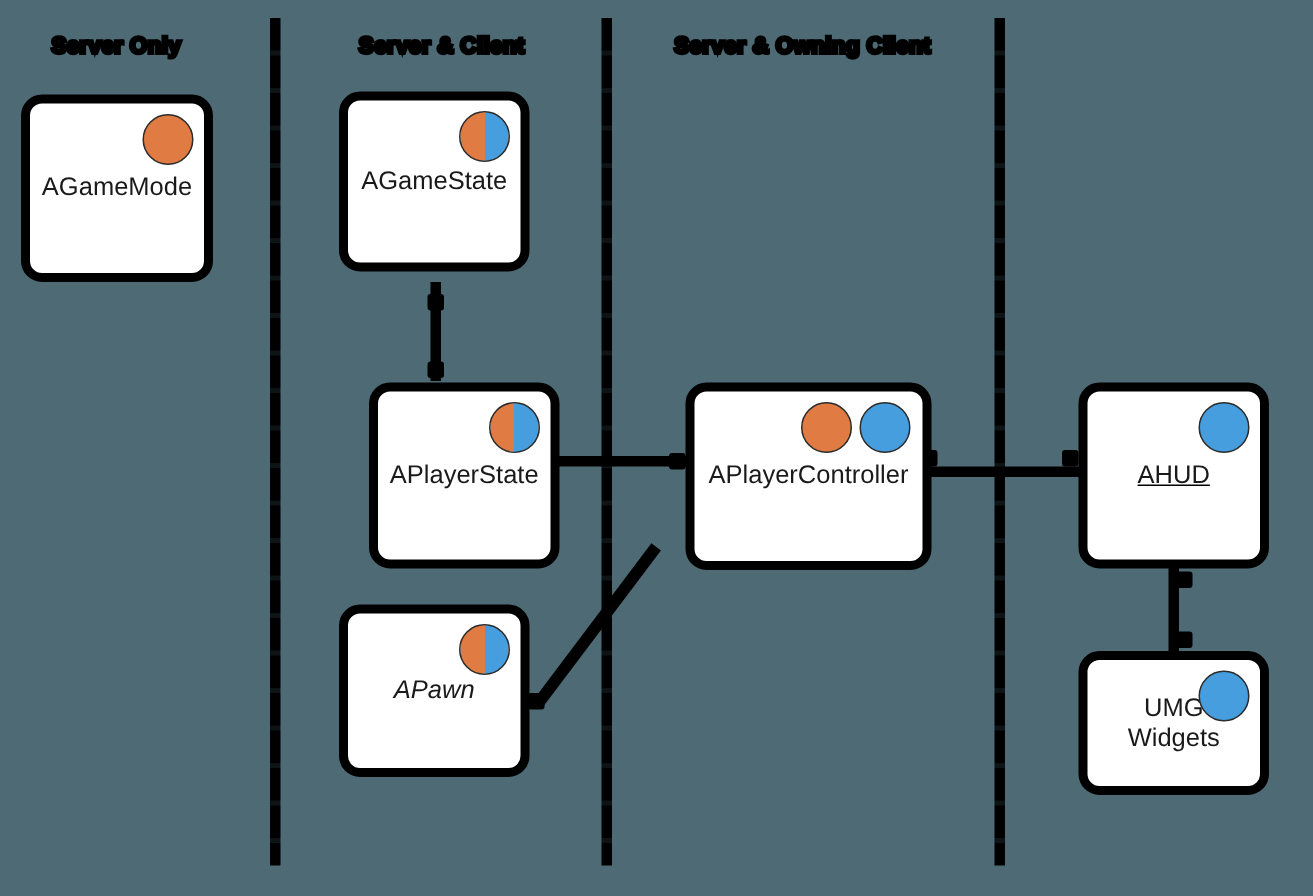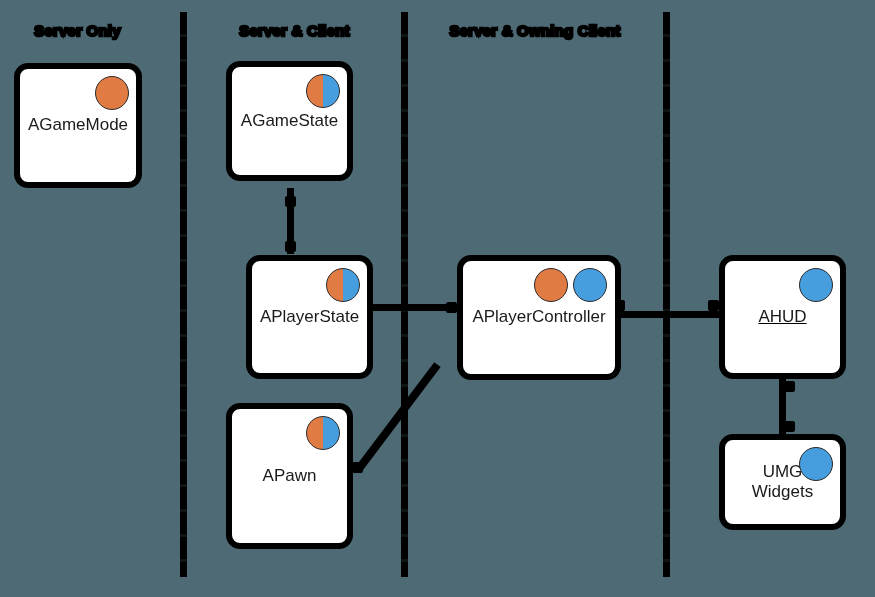--- a/index.html
+++ b/index.html
@@ -120,21 +120,21 @@
   <div class="node" style="left:226px;top:61px;width:127px;height:120px;">
     <span class="dot split" style="right:7px;top:7px;width:34px;height:34px;"></span>
     <span class="node-label">AGameState</span>
   </div>
 
   <div class="node" style="left:226px;top:255px;width:127px;height:124px;margin-left:20px;">
     <span class="dot split" style="right:7px;top:7px;width:34px;height:34px;"></span>
     <span class="node-label">APlayerState</span>
   </div>
 
-  <div class="node" style="left:226px;top:403px;width:127px;height:146px;">
+  <div class="node" style="left:226px;top:403px;width:127px;height:115px;font-style:italic;">
     <span class="dot split" style="right:7px;top:7px;width:34px;height:34px;"></span>
     <span class="node-label">APawn</span>
   </div>
 
   <div class="node" style="left:457px;top:255px;width:164px;height:125px;">
     <span class="dot server" style="right:47px;top:7px;width:34px;height:34px;"></span>
     <span class="dot client" style="right:8px;top:7px;width:34px;height:34px;"></span>
     <span class="node-label">APlayerController</span>
   </div>
 

